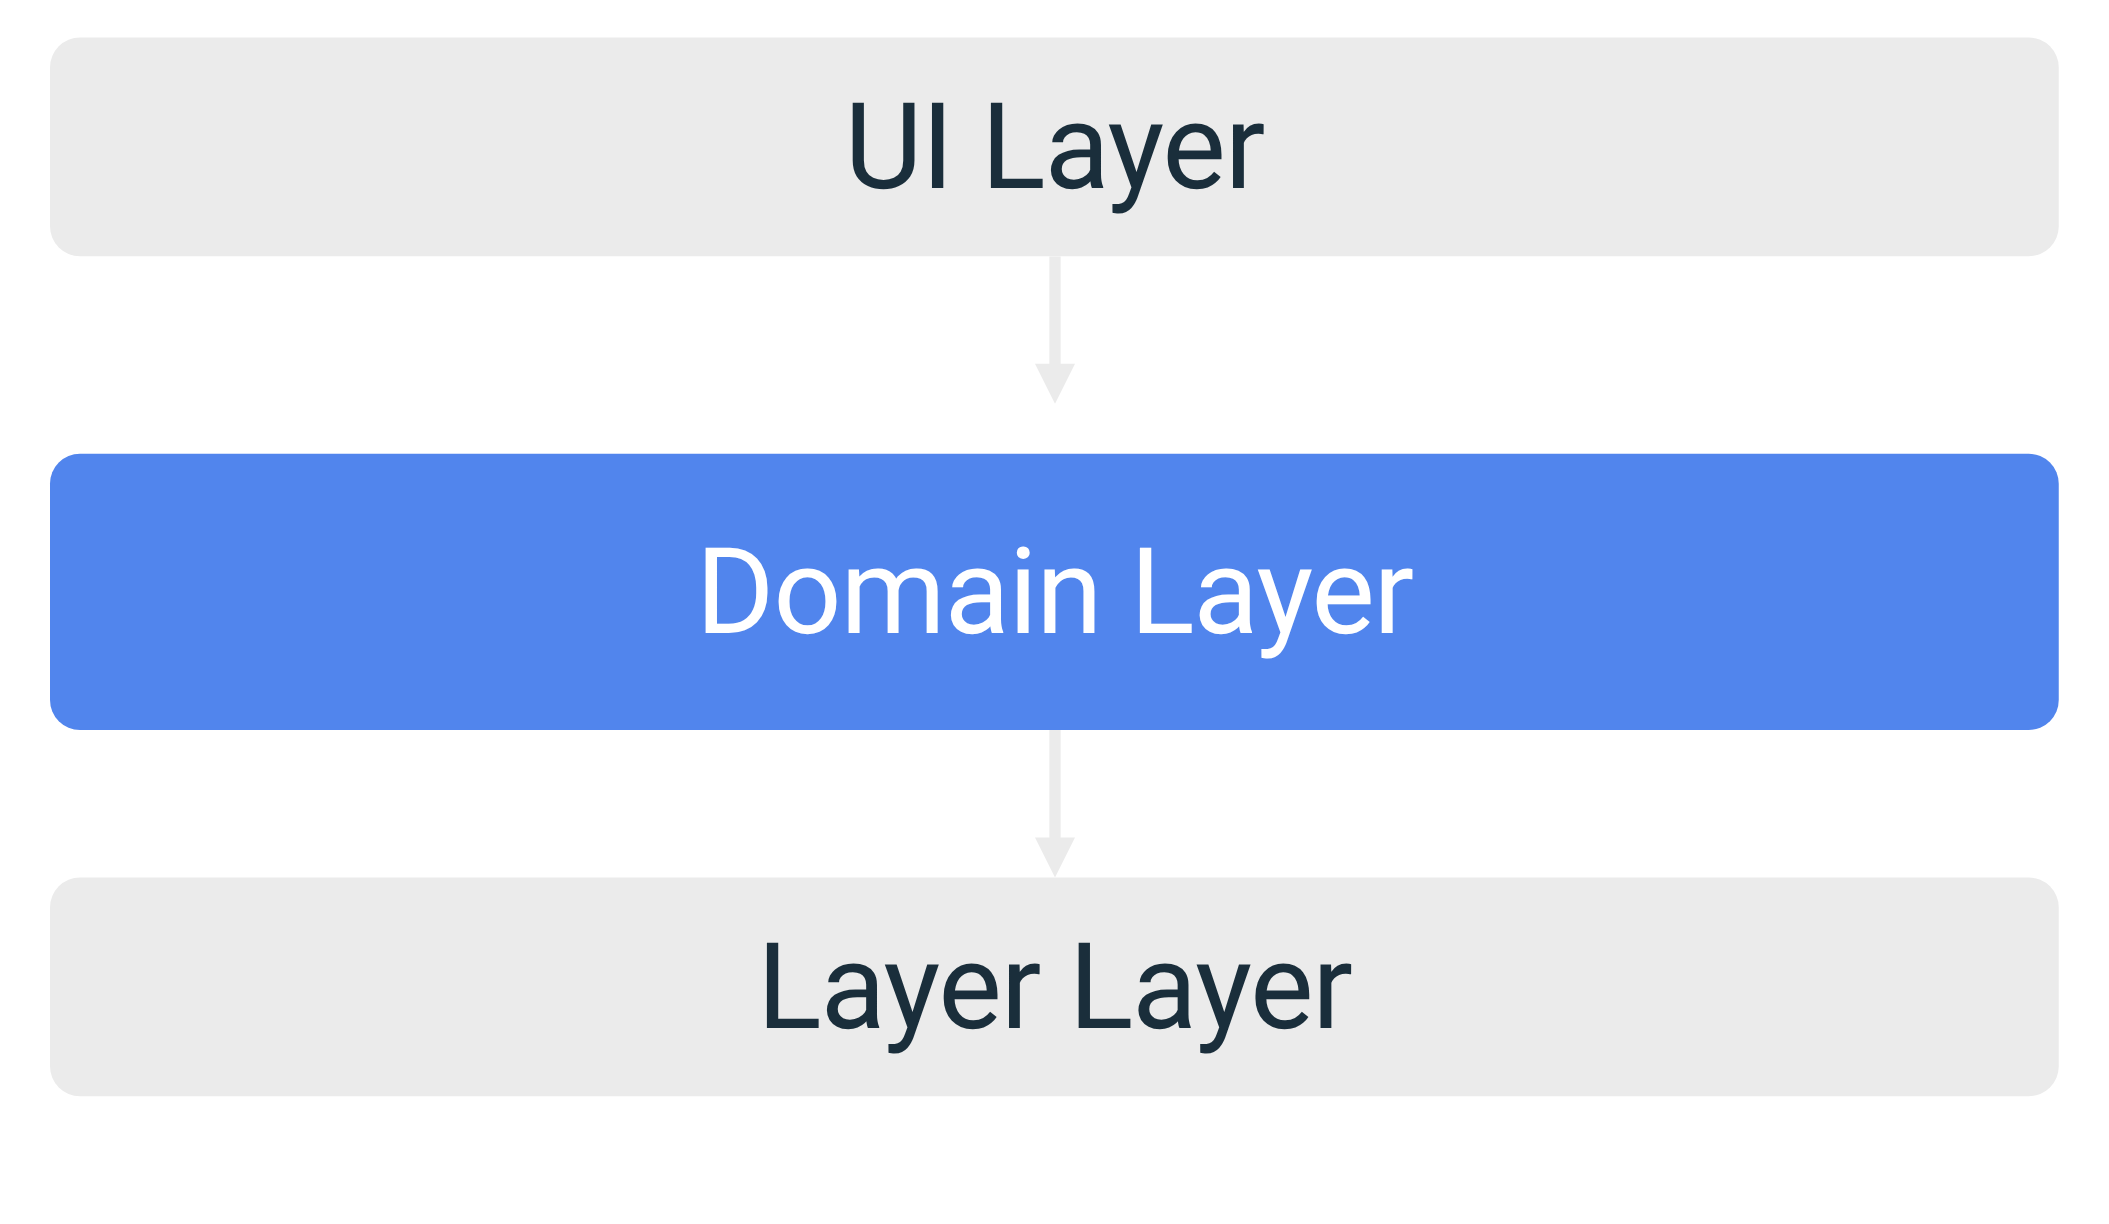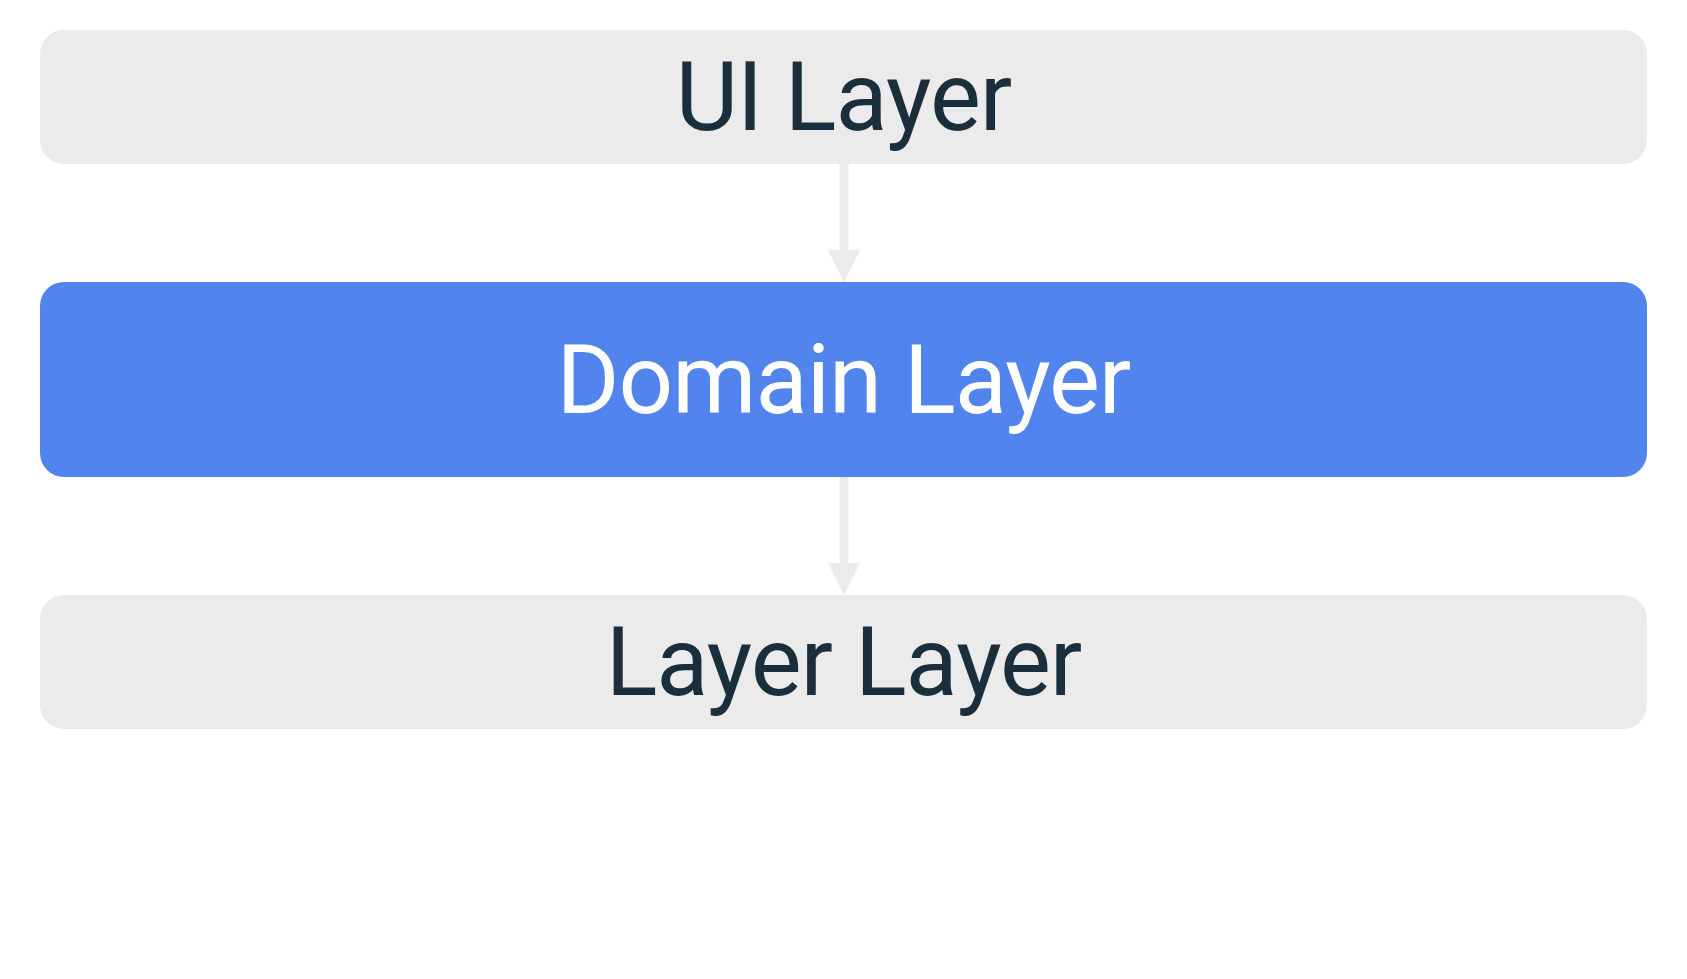--- a/index.html
+++ b/index.html
@@ -24,26 +24,27 @@
       display: flex;
       align-items: center;
       justify-content: center;
       font-size: 96px;
       font-weight: 400;
       letter-spacing: -1px;
     }
     .layer-gray {
       background: #ebebeb;
       color: #1a2e3b;
-      height: 134px;
+      height: 175px;
     }
     .layer-blue {
       background: #5185ed;
       color: #ffffff;
-      height: 195px;
+      height: 221px;
+      margin-top: 40px;
     }
     .arrow-container {
       height: 118px;
       display: flex;
       align-items: center;
       justify-content: center;
     }
     .arrow {
       width: 40px;
       height: 100%;

